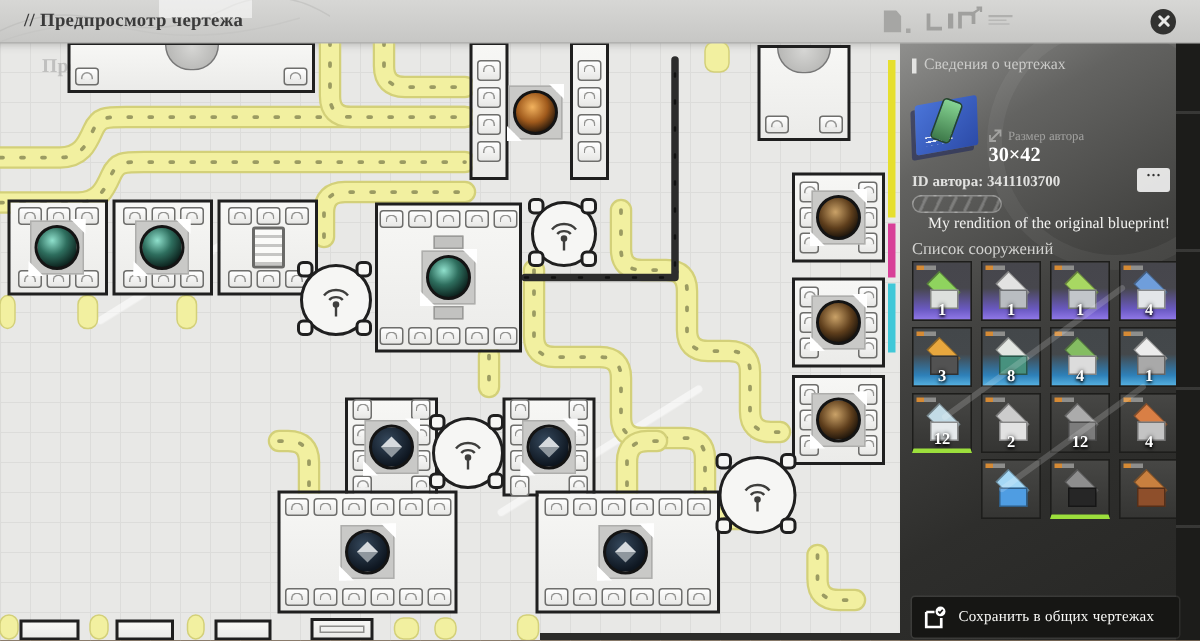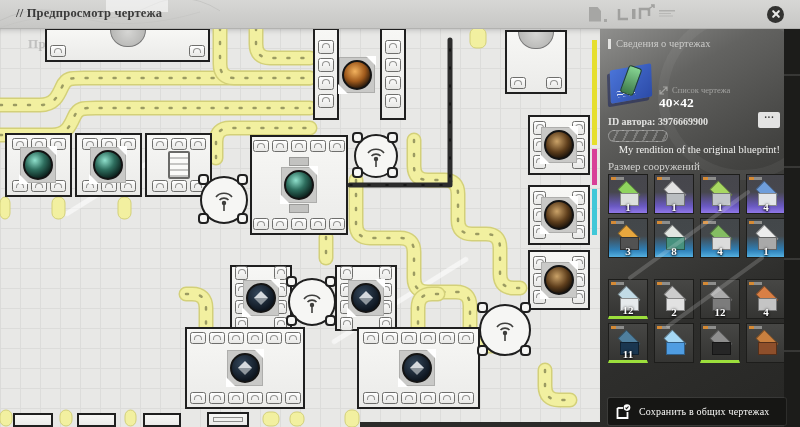--- a/index.html
+++ b/index.html
@@ -74,21 +74,21 @@
   .more-btn{position:absolute;right:20px;top:84px;width:22px;height:16px;border-radius:2px;
     background:rgba(240,240,240,.92);color:#333;font-size:10px;font-weight:bold;text-align:center;line-height:12px;cursor:pointer;}
   .pill{position:absolute;left:8px;top:102px;width:58px;height:10px;border:1px solid rgba(255,255,255,.32);border-radius:6px;
     background:repeating-linear-gradient(115deg,transparent 0 7px,rgba(255,255,255,.22) 7px 9px);}
   .desc{position:absolute;left:8px;top:116px;width:172px;font-size:10.5px;color:#f2f2f0;text-align:right;}
   .list-title{position:absolute;left:8px;top:132px;font-size:11px;color:#d2d2d0;}
   .tiles{position:absolute;left:8px;top:146px;width:182px;height:172px;}
   .tile{position:absolute;width:40px;height:40px;border:1px solid #1d1d1b;box-sizing:border-box;overflow:hidden;cursor:pointer;}
   .tile.purple{background:linear-gradient(180deg,#46464c 0%,#47474d 45%,#6a59c2 82%,#9078e8 100%);}
   .tile.blue{background:linear-gradient(180deg,#43474a 0%,#44484b 45%,#2e80b8 82%,#55b0e0 100%);}
-  .tile.plain{background:linear-gradient(180deg,#474745,#353533);margin-top:17px;}
+  .tile.plain{background:linear-gradient(180deg,#474745,#353533);}
   .tile.green{border-bottom:3px solid #9cdf3c;}
   .tile .tl{position:absolute;left:2px;top:2px;width:13px;height:3px;
     background:linear-gradient(90deg,#d58a35 0 5px,#8e8e8c 5px);}
   .tile .a1{position:absolute;left:10px;top:7px;width:18px;height:18px;
     transform:rotate(45deg) scaleY(.6);border:1px solid rgba(0,0,0,.4);}
   .tile .a2{position:absolute;left:11px;top:18px;width:17px;height:11px;border:1px solid rgba(0,0,0,.4);}
   .tile .cnt{position:absolute;bottom:0;left:0;right:0;text-align:center;font-size:11px;font-weight:bold;color:#fff;
     text-shadow:0 1px 2px rgba(0,0,0,.95),0 0 3px rgba(0,0,0,.8);}
   .pstreak{position:absolute;height:4px;background:rgba(255,255,255,.17);border-radius:2px;transform:rotate(-36deg);}
   .save-btn{position:absolute;left:8px;top:370px;width:178px;height:27px;background:#161614;border-radius:2px;
@@ -417,28 +417,28 @@
     </div>
     <div class="thumb">
       <div class="t-base"></div>
       <div class="t-lines"></div>
       <div class="t-item"></div>
     </div>
     <div class="size-row">
       <svg width="9" height="9">
         <path d="M1,8 L8,1 M1,4 V8 H5 M4,1 H8 V5" fill="none" stroke="#a2a2a0" stroke-width="1.2"></path>
       </svg>
-      <span>Список чертежа</span>
+      <span>Размер автора</span>
     </div>
-    <div class="size-val">40×42</div>
-    <div class="id-row">ID автора: 3976669900</div>
+    <div class="size-val">30×42</div>
+    <div class="id-row">ID автора: 3411103700</div>
     <div class="more-btn">···</div>
     <div class="pill"></div>
     <div class="desc">My rendition of the original blueprint!</div>
-    <div class="list-title">Размер сооружений</div>
+    <div class="list-title">Список сооружений</div>
     <div class="tiles" id="tiles">
         <div class="tile purple" style="left: 0px; top: 0px;">
           <span class="tl"></span>
           <span class="a1" style="background:#8fd45e"></span>
           <span class="a2" style="background:#dde0dd"></span>
           <span class="cnt">1</span>
         </div>
         <div class="tile purple" style="left: 46px; top: 0px;">
           <span class="tl"></span>
           <span class="a1" style="background:#e2e2e2"></span>
@@ -497,26 +497,20 @@
           <span class="tl"></span>
           <span class="a1" style="background:#ababab"></span>
           <span class="a2" style="background:#7c7c7c"></span>
           <span class="cnt">12</span>
         </div>
         <div class="tile plain" style="left: 138px; top: 88px;">
           <span class="tl"></span>
           <span class="a1" style="background:#d97f45"></span>
           <span class="a2" style="background:#c4c4c4"></span>
           <span class="cnt">4</span>
-        </div>
-        <div class="tile plain green" style="left: 0px; top: 132px;">
-          <span class="tl"></span>
-          <span class="a1" style="background:#4f7f9e"></span>
-          <span class="a2" style="background:#1a3650"></span>
-          <span class="cnt">11</span>
         </div>
         <div class="tile plain" style="left: 46px; top: 132px;">
           <span class="tl"></span>
           <span class="a1" style="background:#a5d8f5"></span>
           <span class="a2" style="background:#4f9de2"></span>
           <span class="cnt"></span>
         </div>
         <div class="tile plain green" style="left: 92px; top: 132px;">
           <span class="tl"></span>
           <span class="a1" style="background:#8e8e8e"></span>

